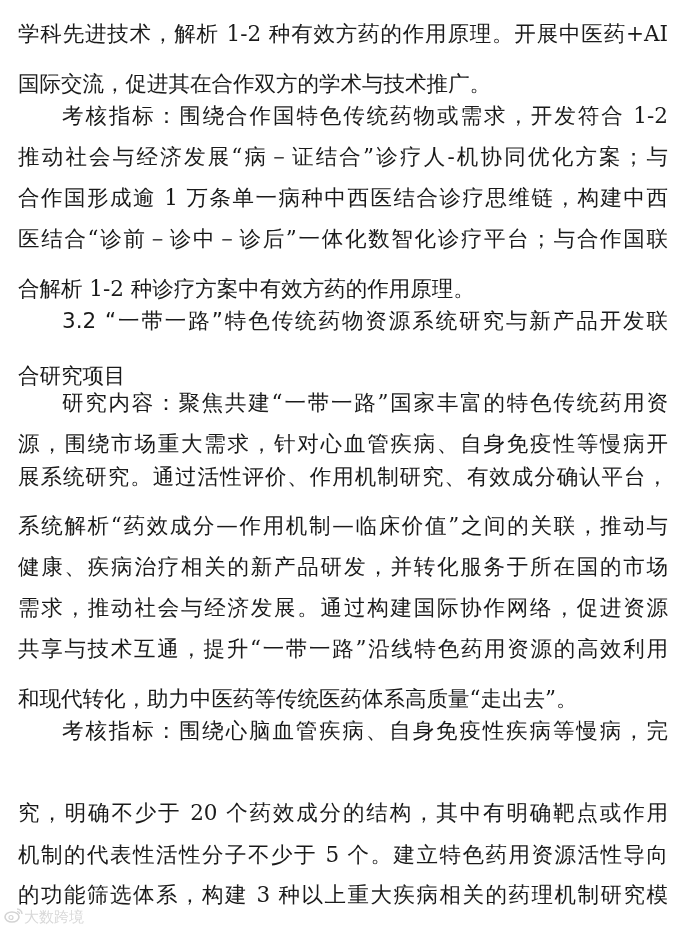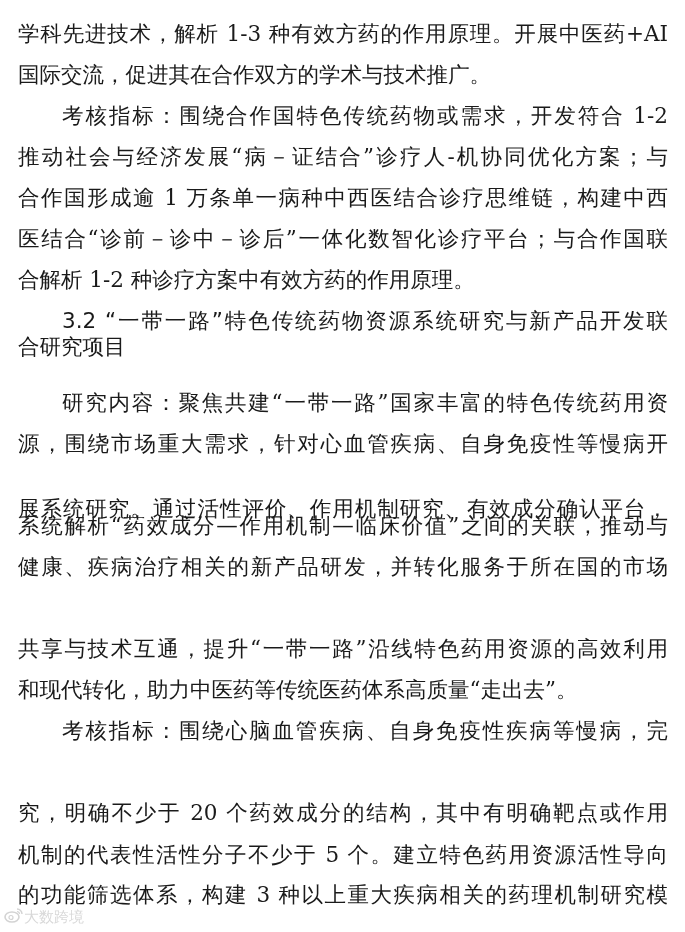--- a/index.html
+++ b/index.html
@@ -29,20 +29,21 @@
       height: 41px;
       line-height: 41px;
       font-size: 21.5px;
       white-space: nowrap;
       text-align: justify;
       text-align-last: justify;
       letter-spacing: 0px;
     }
     .line.last {
       text-align-last: left;
+      margin-top: 9px;
     }
     .line.indent {
       left: 62px;
       width: 606px;
     }
     .line.heading {
       font-weight: normal;
       font-family: "DejaVu Sans", "Liberation Sans", sans-serif;
     }
     .watermark {
@@ -59,34 +60,35 @@
     }
     .watermark svg {
       width: 20px;
       height: 18px;
     }
   </style>
 </head>
 <body>
 
 <div class="page">
-  <div class="line" style="top:13px">学科先进技术，解析 1-3 种有效方药的作用原理。开展中医药+AI</div>
+  <div class="line" style="top:13px">学科先进技术，解析 1-2 种有效方药的作用原理。开展中医药+AI</div>
   <div class="line last" style="top:54px">国际交流，促进其在合作双方的学术与技术推广。</div>
   <div class="line indent" style="top:95px">考核指标：围绕合作国特色传统药物或需求，开发符合 1-2</div>
   <div class="line" style="top:136px">推动社会与经济发展“病－证结合”诊疗人-机协同优化方案；与</div>
   <div class="line" style="top:177px">合作国形成逾 1 万条单一病种中西医结合诊疗思维链，构建中西</div>
   <div class="line" style="top:218px">医结合“诊前－诊中－诊后”一体化数智化诊疗平台；与合作国联</div>
   <div class="line last" style="top:259px">合解析 1-2 种诊疗方案中有效方药的作用原理。</div>
   <div class="line indent heading" style="top:300px">3.2 “一带一路”特色传统药物资源系统研究与新产品开发联</div>
-  <div class="line heading last" style="top:326px">合研究项目</div>
+  <div class="line heading last" style="top:346px">合研究项目</div>
   <div class="line" style="top:423px">源，围绕市场重大需求，针对心血管疾病、自身免疫性等慢病开</div>
   <div class="line indent" style="top:382px">研究内容：聚焦共建“一带一路”国家丰富的特色传统药用资</div>
-  <div class="line" style="top:488px">展系统研究。通过活性评价、作用机制研究、有效成分确认平台，</div>
+  <div class="line" style="top:456px">展系统研究。通过活性评价、作用机制研究、有效成分确认平台，</div>
   <div class="line" style="top:505px">系统解析“药效成分—作用机制—临床价值”之间的关联，推动与</div>
   <div class="line" style="top:546px">健康、疾病治疗相关的新产品研发，并转化服务于所在国的市场</div>
+  <div class="line" style="top:587px">需求，推动社会与经济发展。通过构建国际协作网络，促进资源</div>
   <div class="line" style="top:628px">共享与技术互通，提升“一带一路”沿线特色药用资源的高效利用</div>
   <div class="line last" style="top:669px">和现代转化，助力中医药等传统医药体系高质量“走出去”。</div>
   <div class="line indent" style="top:710px">考核指标：围绕心脑血管疾病、自身免疫性疾病等慢病，完</div>
   <div class="line" style="top:792px">究，明确不少于 20 个药效成分的结构，其中有明确靶点或作用</div>
   <div class="line" style="top:834px">机制的代表性活性分子不少于 5 个。建立特色药用资源活性导向</div>
   <div class="line" style="top:874px">的功能筛选体系，构建 3 种以上重大疾病相关的药理机制研究模</div>
 
   <div class="watermark">
     <span>
       <svg viewBox="0 0 20 18" xmlns="http://www.w3.org/2000/svg">

